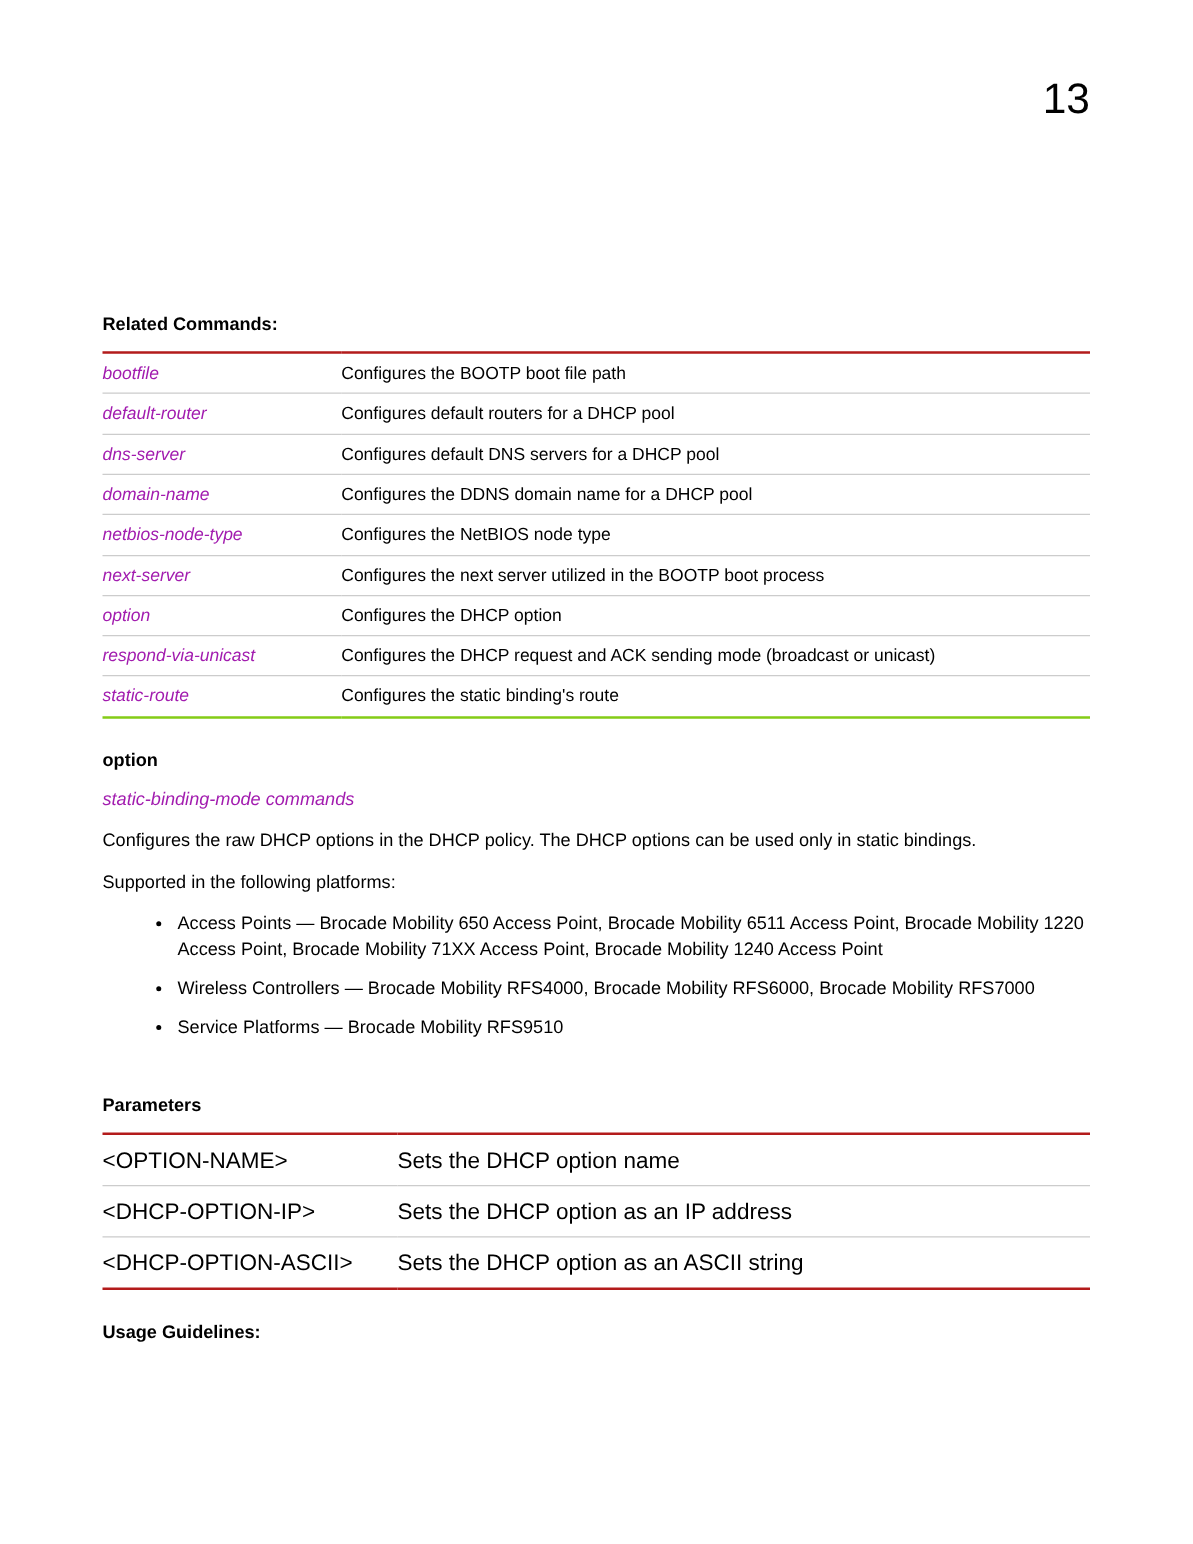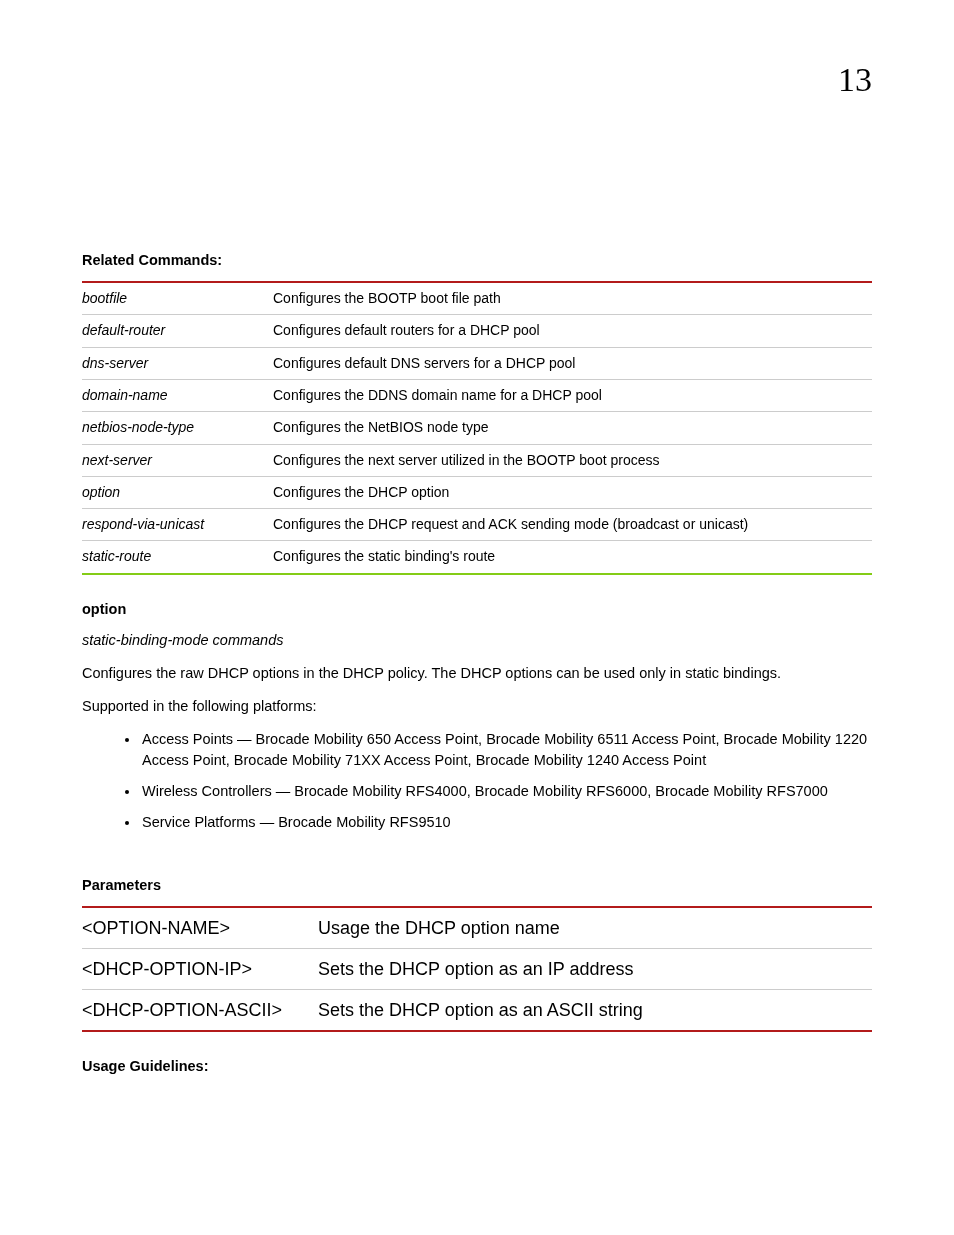--- a/index.html
+++ b/index.html
@@ -1,21 +1,21 @@
 <!DOCTYPE html>
 <html><head>
 <meta charset="utf-8">
 <style>
   html,body{margin:0;padding:0;background:#fff;color:#000;
     font-family:Arial,Helvetica,sans-serif;font-size:14.5px;line-height:1.45}
   .page{width:954px;min-height:1235px;margin:0 auto;padding:60px 82px 40px 82px;box-sizing:border-box;position:relative}
-  .pgnum{position:absolute;top:55px;right:82px;font-size:34px;font-weight:400;font-family:Liberation Serif, serif}
+  .pgnum{position:absolute;top:55px;right:82px;font-size:34px;font-weight:400;font-family:Liberation Sans, sans-serif}
   .content-indent{}
   .h{font-weight:bold;margin:0 0 10px 0}
-  .link{color:#000000;font-style:italic}
+  .link{color:#a21caf;font-style:italic}
   table{width:100%;border-collapse:collapse;margin:8px 0 24px 0}
   table.cmd td{padding:5px 6px 6px 0;font-size:14px;vertical-align:top}
   table.cmd td.c0{width:185px}
   table.cmd tr{border-bottom:1px solid #ccc}
   table.cmd tr.top{border-top:2px solid #b31b1b}
   table.cmd tr.bot{border-bottom:2px solid #84cc16}
   table.param td{padding:7px 6px 7px 0;font-size:18px}
   table.param td.c0{width:230px}
   table.param tr{border-bottom:1px solid #ccc}
   table.param tr.top{border-top:2px solid #b31b1b}
@@ -88,21 +88,21 @@
         <li>Service Platforms — Brocade Mobility RFS9510</li>
       </ul>
     <div style="height:28px"></div>
     <p class="h">Parameters</p>
   </div>
 
   <table class="param">
     <tbody id="param-body">
         <tr class="top">
           <td class="c0">&lt;OPTION-NAME&gt;</td>
-          <td>Usage the DHCP option name</td>
+          <td>Sets the DHCP option name</td>
         </tr>
         <tr>
           <td class="c0">&lt;DHCP-OPTION-IP&gt;</td>
           <td>Sets the DHCP option as an IP address</td>
         </tr>
         <tr class="bot">
           <td class="c0">&lt;DHCP-OPTION-ASCII&gt;</td>
           <td>Sets the DHCP option as an ASCII string</td>
         </tr>
       </tbody>

